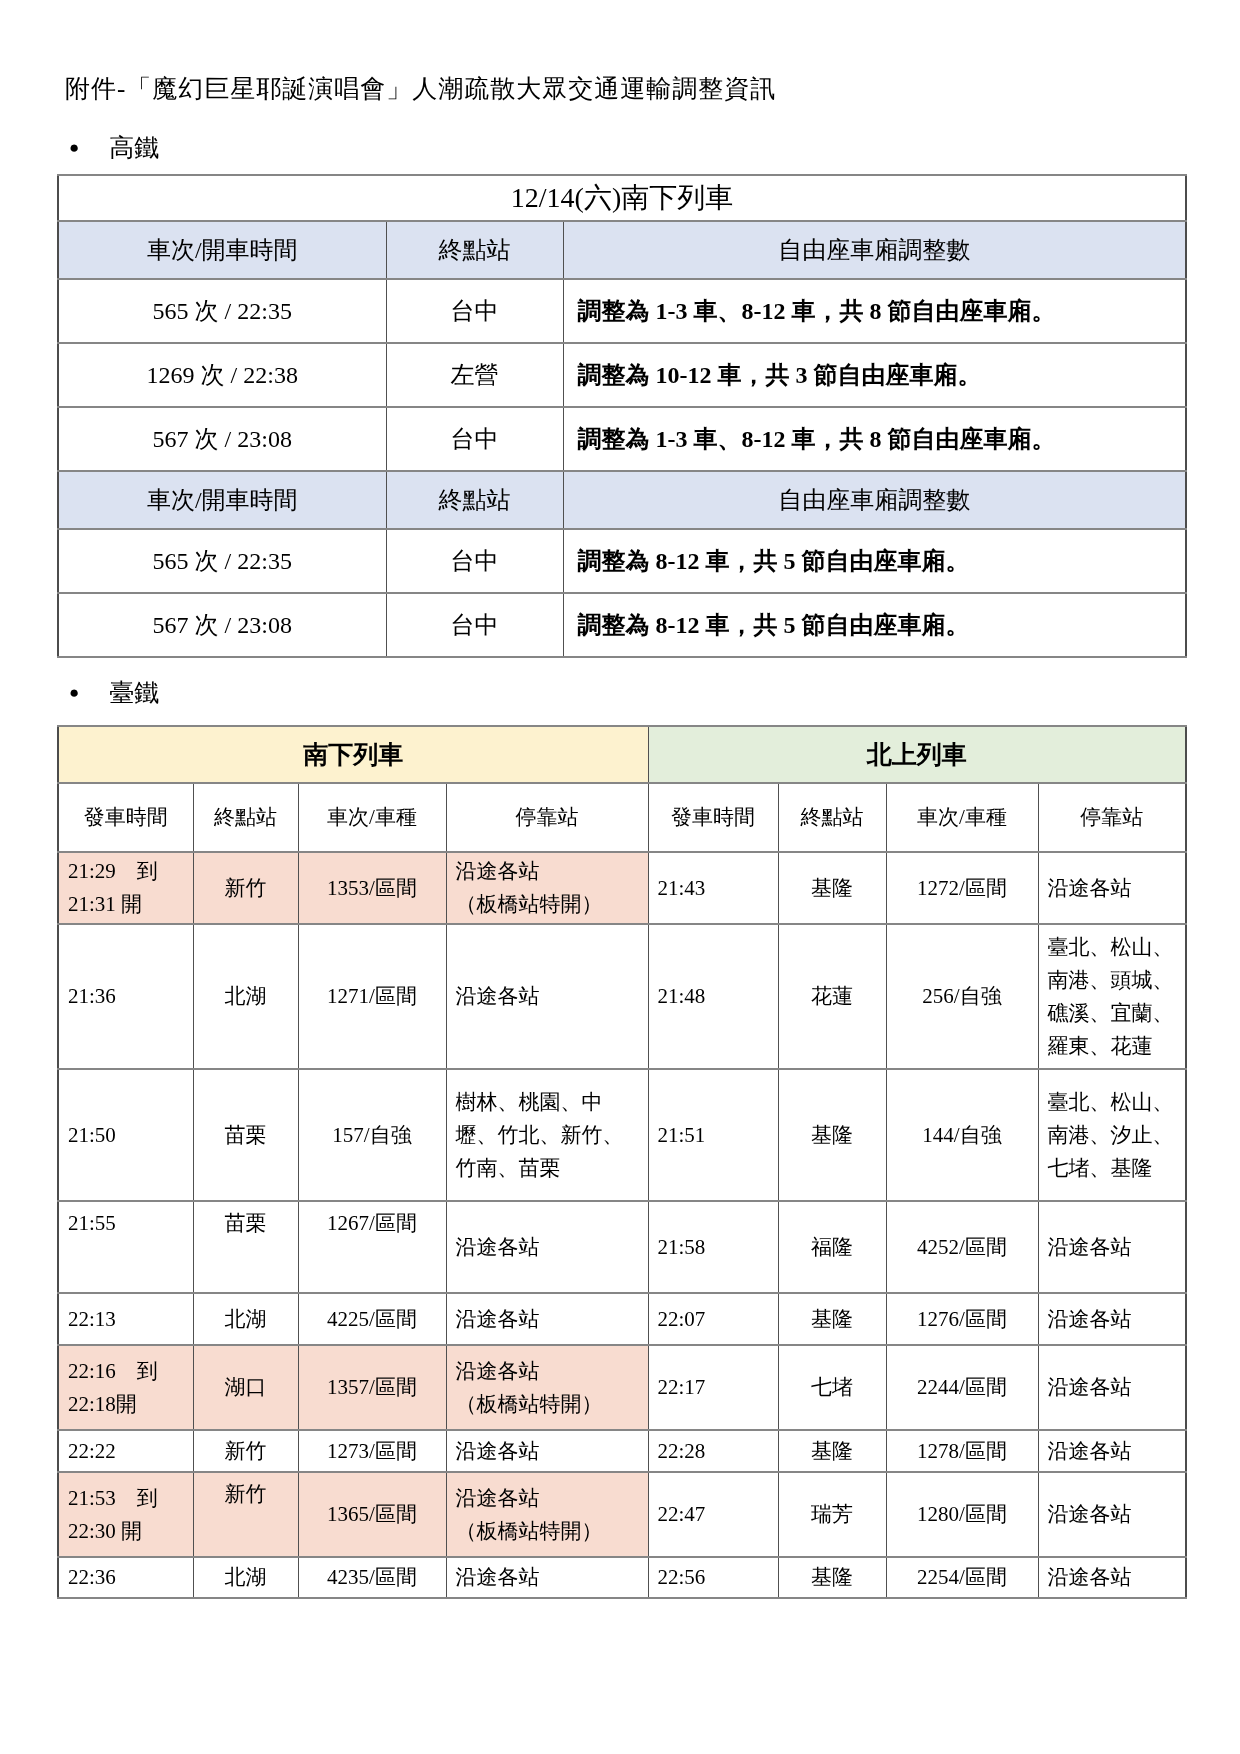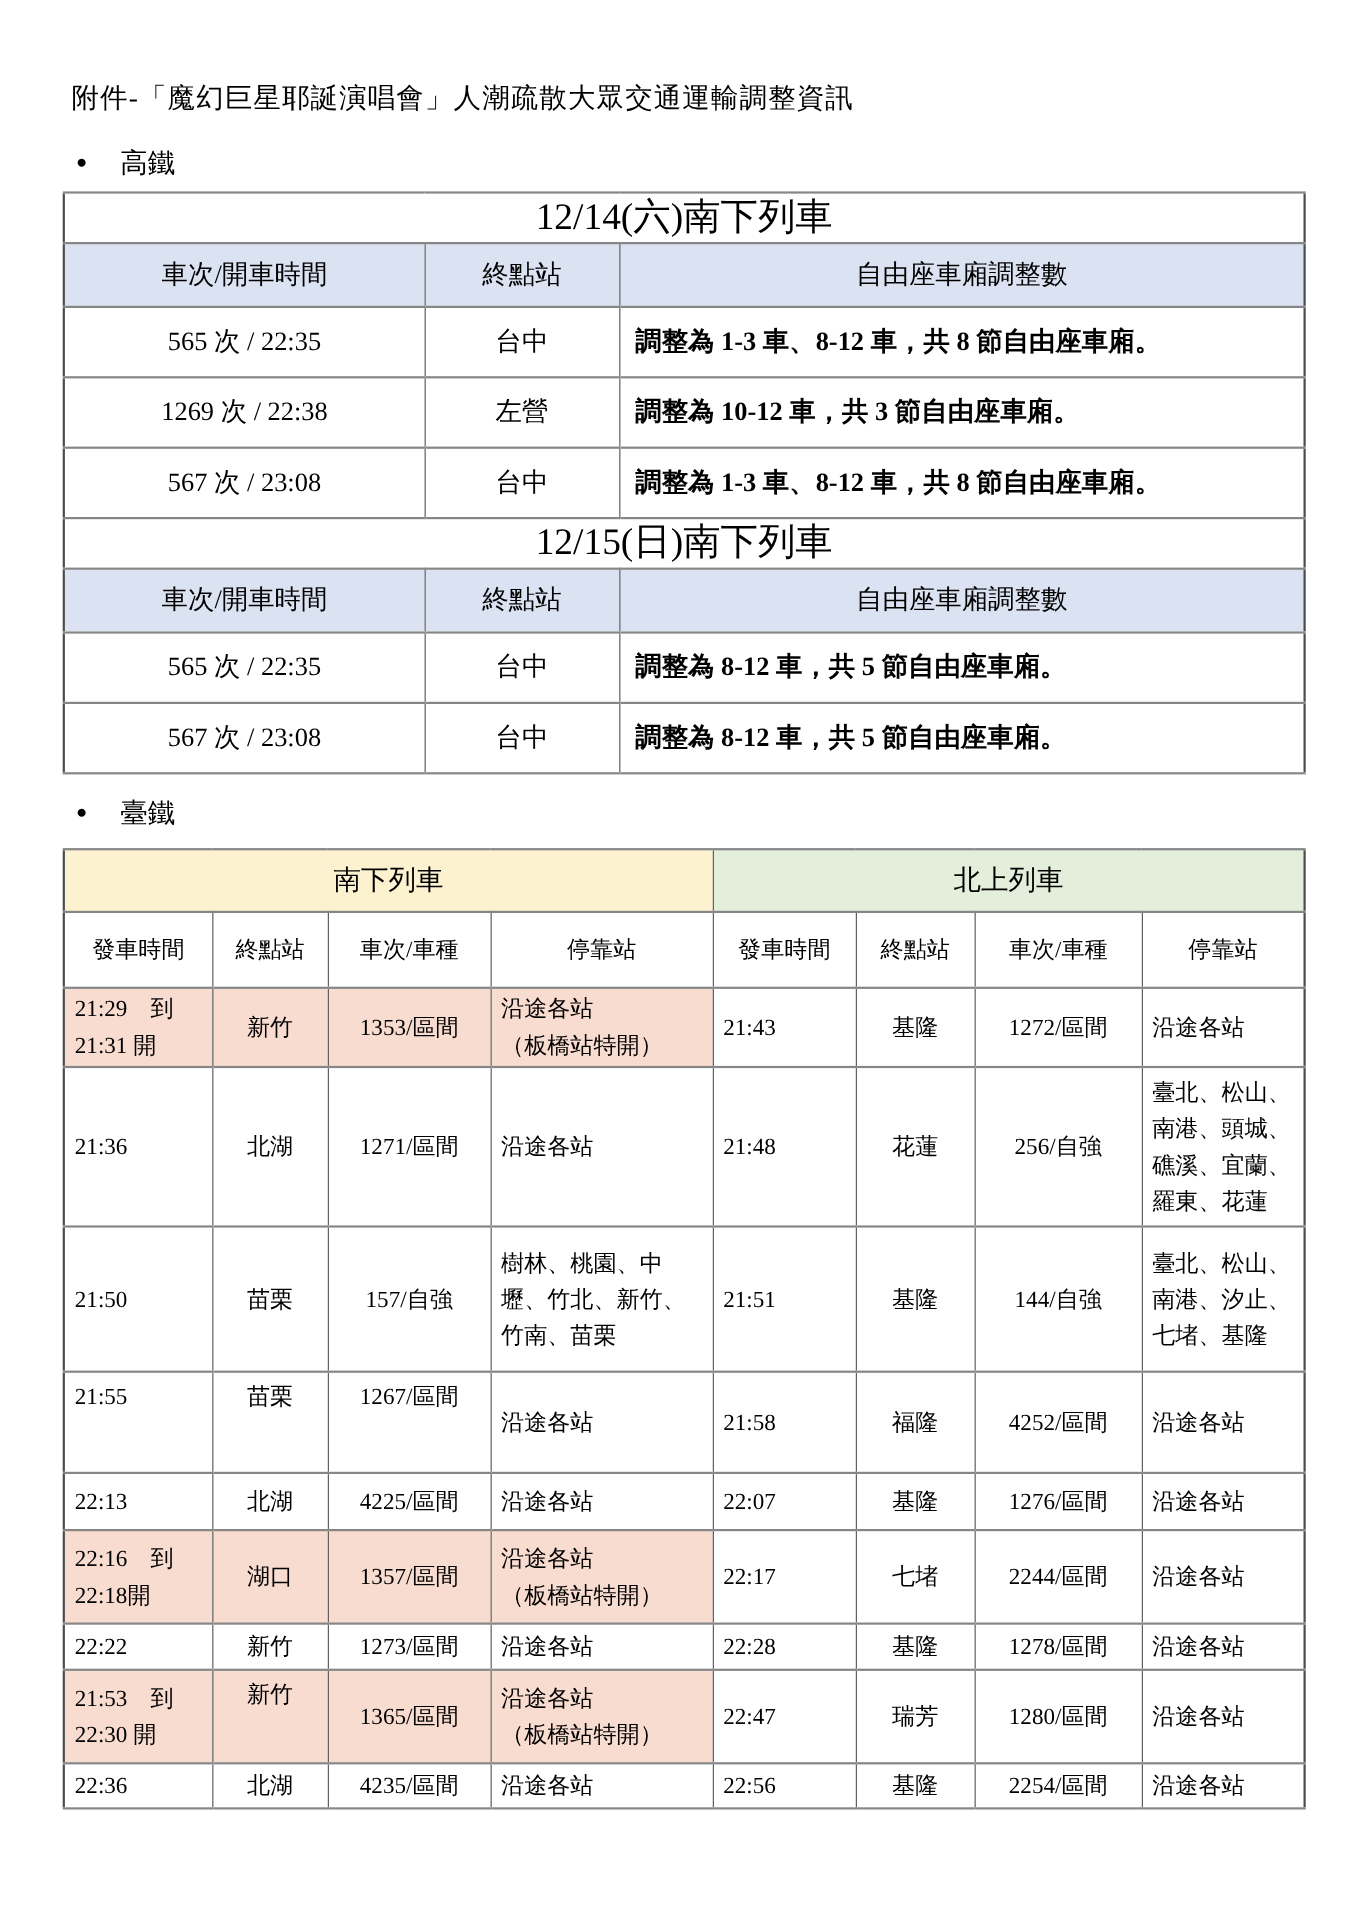--- a/index.html
+++ b/index.html
@@ -18,31 +18,31 @@
     border-left:1px solid #505050;border-right:1px solid #505050;
     border-top:2px solid #868686;border-bottom:2px solid #868686;
     padding:0;text-align:center;vertical-align:middle;
     overflow:hidden;
   }
   table{border:2px solid #4c4c4c;}
   
   .hsr{margin:0 0 18px 0;}
   .hsr col.c1{width:328px;} .hsr col.c2{width:177px;} .hsr col.c3{width:623px;}
   .hsr td{font-size:24px;line-height:30px;}
-  .hsr .hsr-title-row td{height:44px;font-size:34px;background:#ffffff;}
+  .hsr .hsr-title-row td{height:44px;font-size:28px;background:#ffffff;}
   .hsr .hsr-header-row td{height:56px;background:#dbe2f1;}
   .hsr .hsr-data-row td{height:62px;}
   .hsr td.left{text-align:left;padding-left:14px;font-weight:bold;}
   
   .tra{margin:16px 0 0 0;}
   .tra col{width:135px;}
   .tra col.t2{width:105px;} .tra col.t3{width:148px;} .tra col.t4{width:202px;}
   .tra col.t5{width:130px;} .tra col.t6{width:108px;} .tra col.t7{width:152px;} .tra col.t8{width:148px;}
   .tra td{font-size:21px;line-height:33px;white-space:pre-line;}
-  .tra .band-row td{height:55px;font-size:25px;white-space:normal;}
+  .tra .band-row td{height:55px;font-size:25px;white-space:normal;font-weight:bold;}
   .tra .south-band{background:#fdf2cf;}
   .tra .north-band{background:#e3eedb;}
   .tra .tra-colheader td{height:67px;background:#ffffff;white-space:normal;}
   .tra td.t-time{text-align:left;padding-left:9px;padding-right:4px;}
   .tra td.t-stops{text-align:left;padding-left:9px;padding-right:4px;}
   .tra td.salmon{background:#f8dcd0;}
   .tra td.va-top{vertical-align:top;padding-top:5px;}
 </style>
 </head>
 <body>
@@ -78,23 +78,20 @@
         </tr>
         <tr class="hsr-data-row" style="height: 64px; border-radius: 20px;">
           <td>1269 次 / 22:38</td>
           <td>左營</td>
           <td class="left">調整為 10-12 車，共 3 節自由座車廂。</td>
         </tr>
         <tr class="hsr-data-row" style="height: 64px;">
           <td>567 次 / 23:08</td>
           <td>台中</td>
           <td class="left">調整為 1-3 車、8-12 車，共 8 節自由座車廂。</td>
-        </tr>
-        <tr class="hsr-title-row">
-          <td colspan="3">12/15(日)南下列車</td>
         </tr>
         <tr class="hsr-header-row">
           <td>車次/開車時間</td>
           <td>終點站</td>
           <td>自由座車廂調整數</td>
         </tr>
         <tr class="hsr-data-row" style="height: 54px;">
           <td>565 次 / 22:35</td>
           <td>台中</td>
           <td class="left">調整為 8-12 車，共 5 節自由座車廂。</td>

